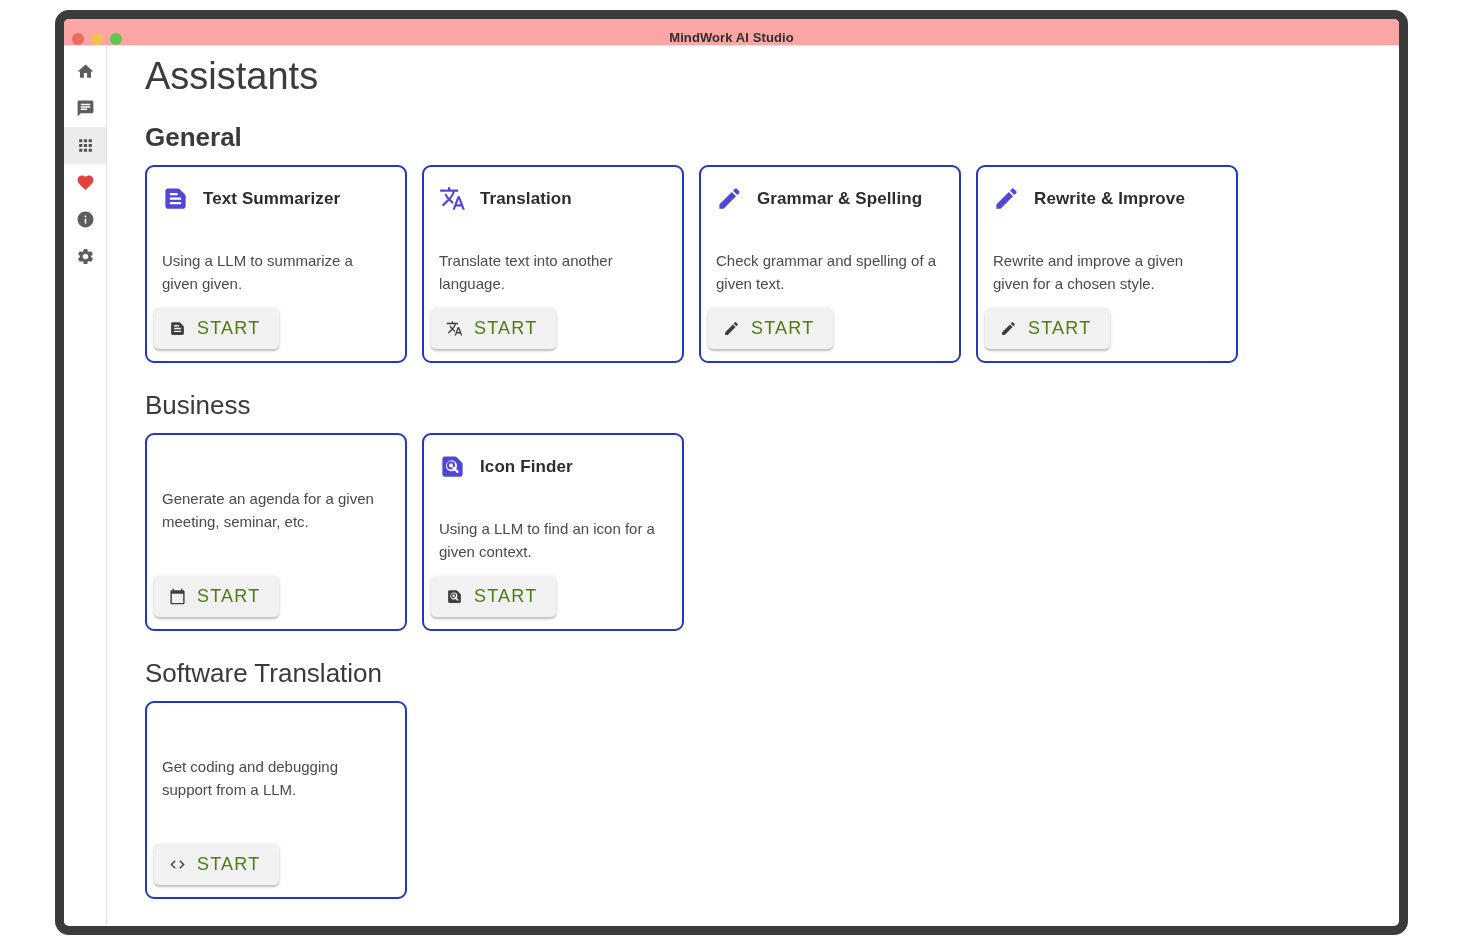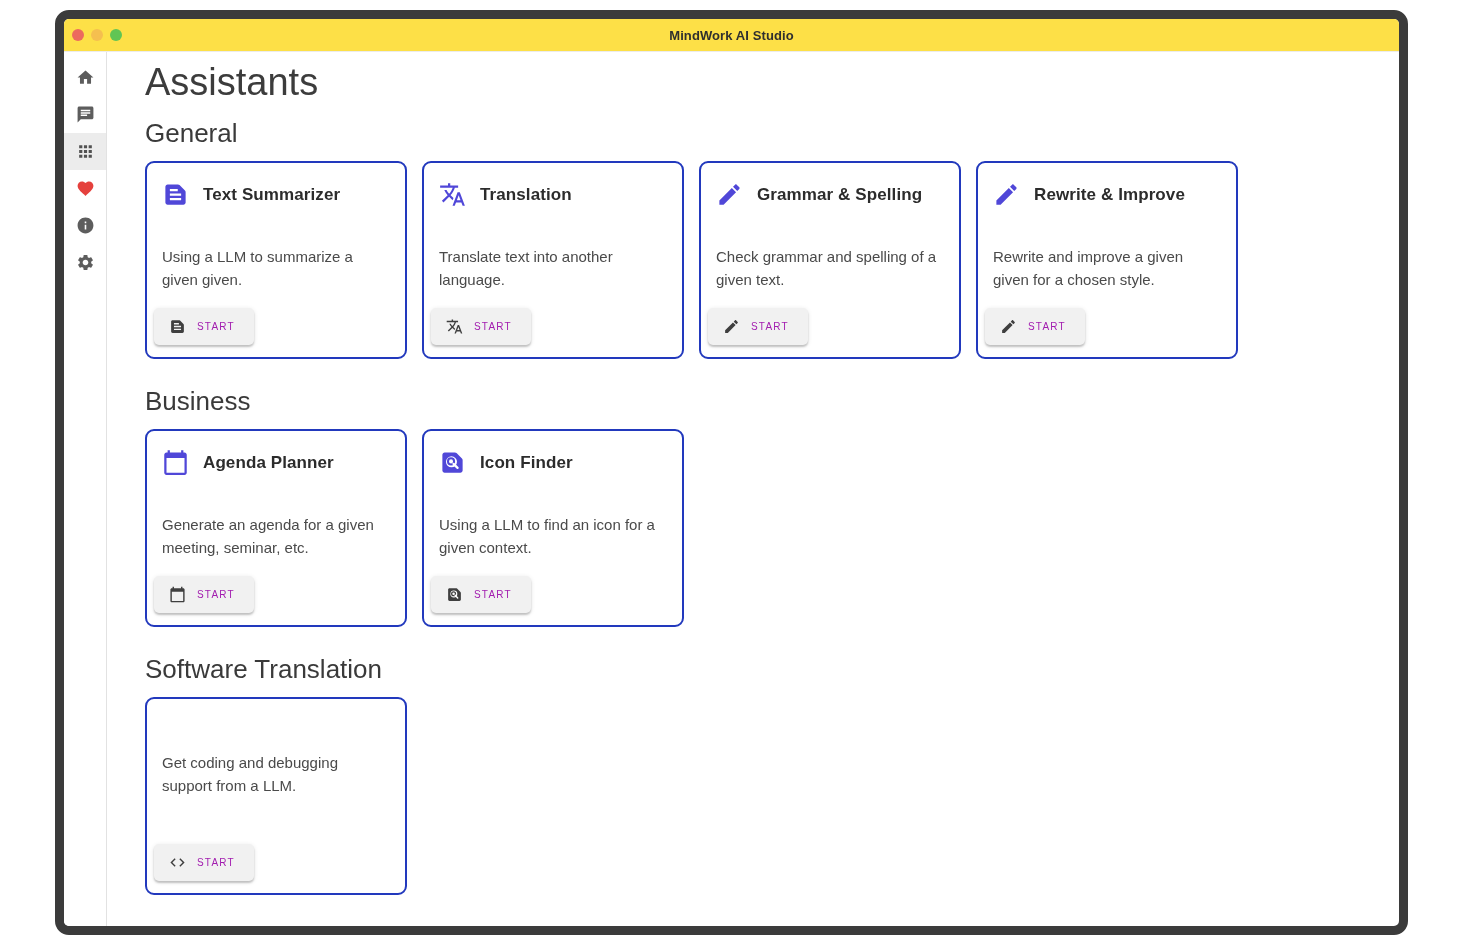--- a/index.html
+++ b/index.html
@@ -14,26 +14,26 @@
     position: absolute;
     left: 55px; top: 10px;
     width: 1353px; height: 925px;
     border: 9px solid #3b3b3b;
     border-radius: 14px;
     background: #ffffff;
     overflow: hidden;
   }
   
   .titlebar {
-    height: 33px;
-    background: #fde047;
+    height: 27px;
+    background: #fca5a5;
     border-bottom: 1px solid #ececec;
     position: relative;
     display: flex;
-    align-items: center;
+    align-items: flex-end;
   }
   .traffic-lights {
     display: flex; gap: 7px;
     padding-left: 8px;
     z-index: 2;
   }
   .traffic-light {
     width: 12px; height: 12px;
     border-radius: 50%;
     display: inline-block;
@@ -80,21 +80,21 @@
     font-weight: 400;
     color: #3c3c3c;
   }
   .section-heading {
     font-size: 26px;
     line-height: 31px;
     font-weight: 400;
     color: #3a3a3a;
     margin-top: 27px;
   }
-  .section:first-child .section-heading { margin-top: 14px; }
+  .section:first-child .section-heading { margin-top: 24px; font-weight: bold; }
   .cards {
     display: flex;
     gap: 15px;
     margin-top: 12px;
   }
   .card {
     width: 262px;
     height: 198px;
     background: #fff;
     border: 2px solid #2239bd;
@@ -129,24 +129,24 @@
     display: inline-flex;
     align-items: center;
     gap: 11px;
     margin-left: -8px;
     margin-bottom: 3px;
     background: #f1f1f1;
     border: none;
     border-radius: 5px;
     padding: 10px 19px 10px 15px;
     font-family: "Liberation Sans", sans-serif;
-    font-size: 10px;
+    font-size: 18px;
     font-weight: 500;
     letter-spacing: 1.2px;
-    color: #a21caf;
+    color: #4d7c0f;
     cursor: pointer;
     box-shadow: 0 2px 2px rgba(0,0,0,0.2), 0 1px 5px rgba(0,0,0,0.10);
   }
   .btn-icon { color: #3f3f3f; display: inline-flex; }
   .btn-icon svg { width: 17px; height: 17px; }
 </style>
 </head>
 <body>
 
 <div class="window">
@@ -276,28 +276,20 @@
       <span class="btn-label">START</span>
     </button>
   </div>
 </div>
   </section>
 
   <section class="section">
     <h2 class="section-heading">Business</h2>
     <div class="cards">
   <div class="card">
-    <div class="card-header">
-      <span class="card-icon">
-                    <svg viewBox="0 0 24 24">
-                      <path fill="currentColor" d="M20 3h-1V1h-2v2H7V1H5v2H4c-1.1 0-2 .9-2 2v16c0 1.1.9 2 2 2h16c1.1 0 2-.9 2-2V5c0-1.1-.9-2-2-2zm0 18H4V8h16v13z"></path>
-                    </svg>
-                  </span>
-      <span class="card-title">Agenda Planner</span>
-    </div>
     <div class="card-desc">Generate an agenda for a given meeting, seminar, etc.</div>
     <button class="start-btn">
       <span class="btn-icon">
                     <svg viewBox="0 0 24 24">
                       <path fill="currentColor" d="M20 3h-1V1h-2v2H7V1H5v2H4c-1.1 0-2 .9-2 2v16c0 1.1.9 2 2 2h16c1.1 0 2-.9 2-2V5c0-1.1-.9-2-2-2zm0 18H4V8h16v13z"></path>
                     </svg>
                   </span>
       <span class="btn-label">START</span>
     </button>
   </div>

